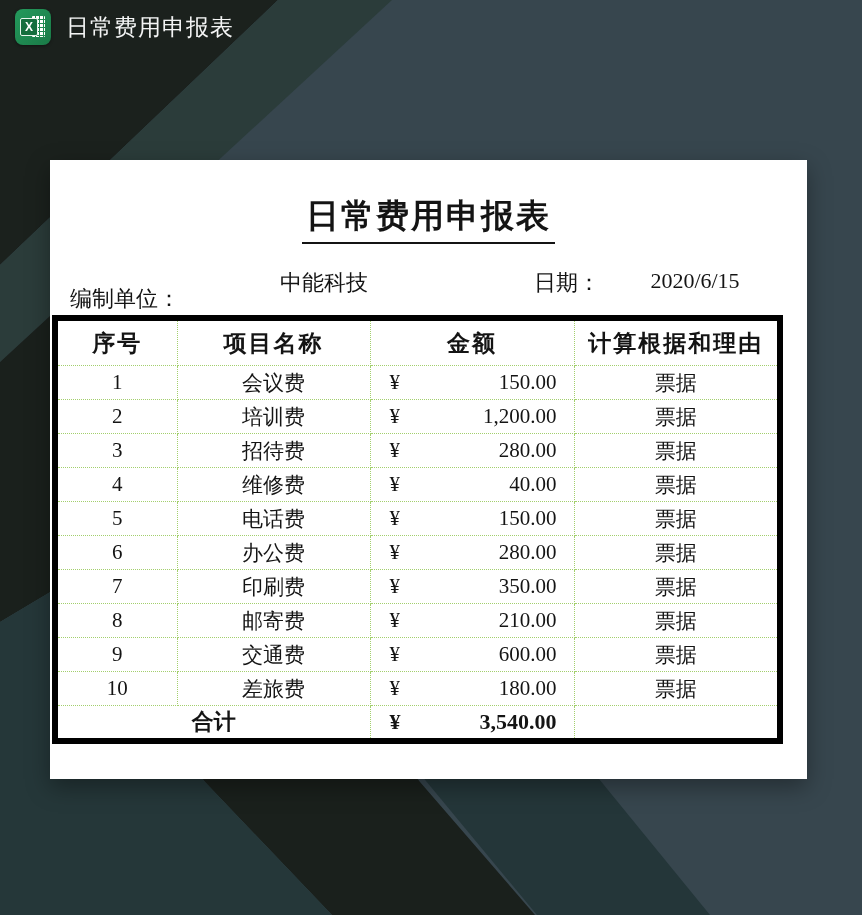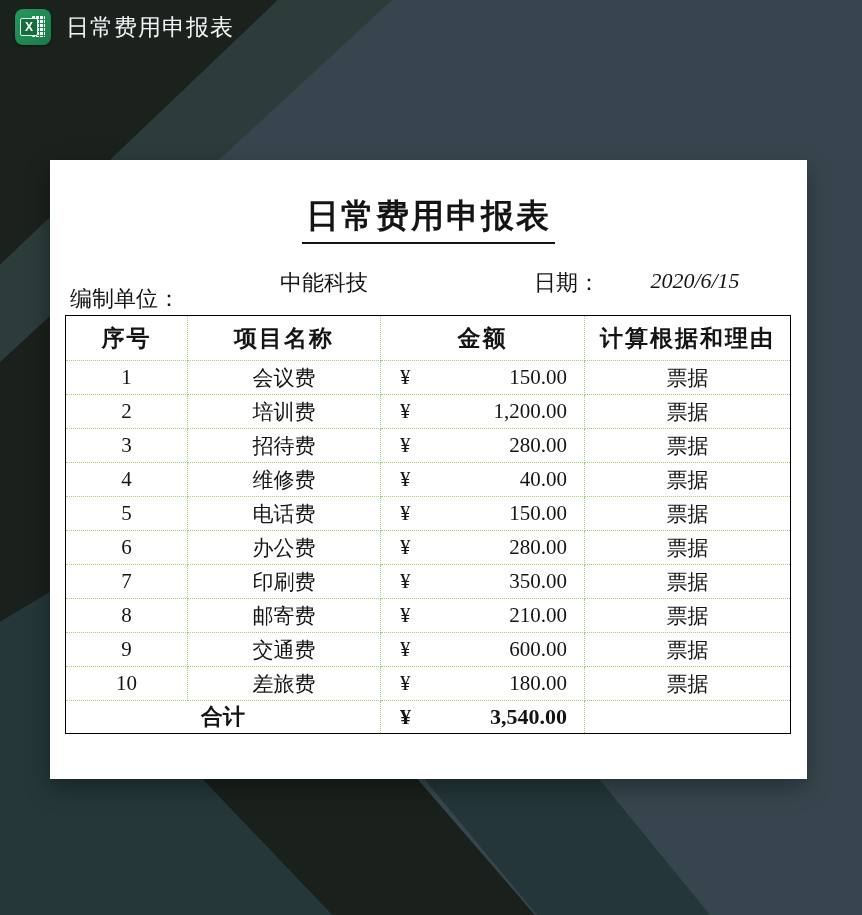--- a/index.html
+++ b/index.html
@@ -46,27 +46,27 @@
   }
   .doc-title-wrap{ text-align:center; margin-top:34px; height:52px; }
   .doc-title{
     display:inline-block; font-size:33px; font-weight:bold; letter-spacing:2px;
     border-bottom:2px solid #141414; padding:0 4px 3px 4px;
   }
   .info-row{ position:relative; height:40px; margin-top:22px; font-size:22px; }
   .info-unit-label{ position:absolute; left:20px; top:16px; }
   .info-unit-value{ position:absolute; left:124px; top:0; width:300px; text-align:center; }
   .info-date-label{ position:absolute; left:484px; top:0; }
-  .info-date-value{ position:absolute; left:550px; top:0; width:190px; text-align:center;font-style:italic; }
+  .info-date-value{ position:absolute; left:550px; top:0; width:190px; text-align:center; }
 
   
   table.expense{
-    position:absolute; left:15px; top:155px; width:725px;
+    position:absolute; left:2px; top:155px; width:725px;
     border-collapse:collapse; table-layout:fixed;
-    border:1px solid #000000;
+    border:6px solid #000000;
   }
   table.expense td, table.expense th{
     border:1px dotted #a3cf6d; overflow:hidden; white-space:nowrap;
   }
   thead th{ height:42px; font-size:23px; font-weight:bold; letter-spacing:2px; text-align:center;}
   tbody td{ height:31px; font-size:21px; text-align:center; font-weight:normal;}
   td.c-amt{ text-align:left; }
   .amt-flex{ display:flex; justify-content:space-between; align-items:center; padding:0 16px 0 18px; }
   tr.total-row td{ height:28px; font-size:22px; font-weight:bold;font-family:Liberation Serif, serif; }
 </style>

